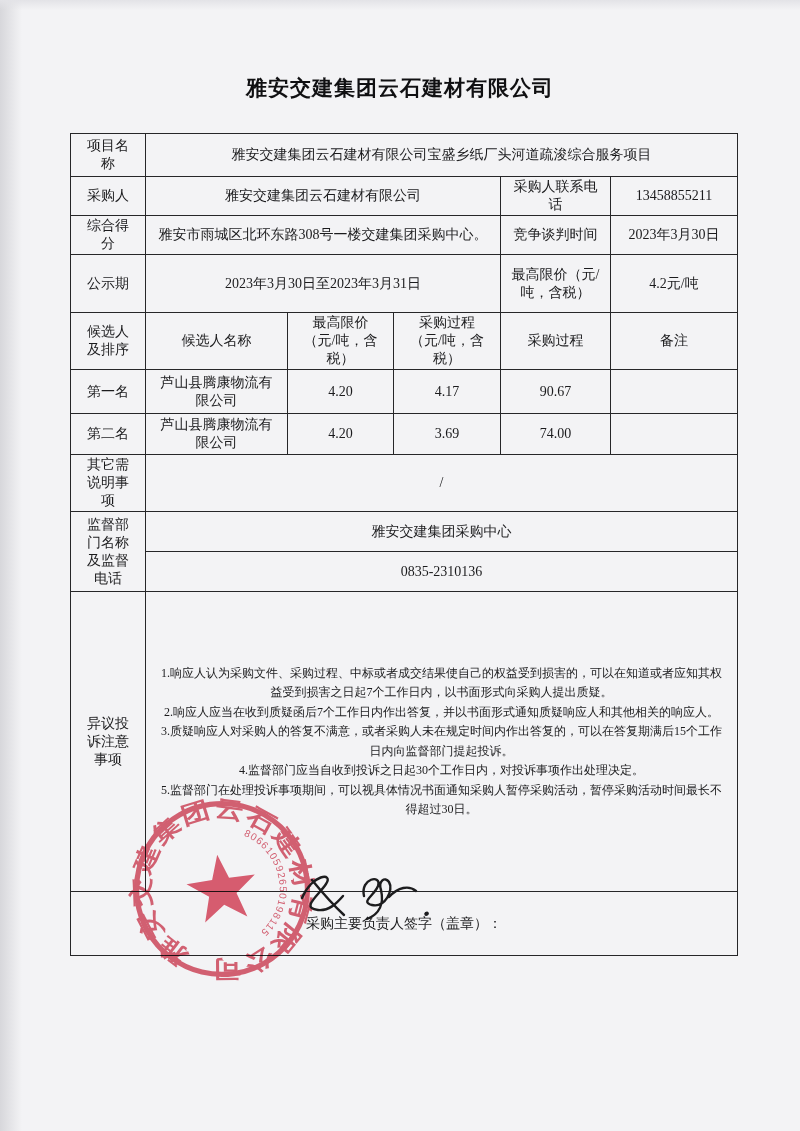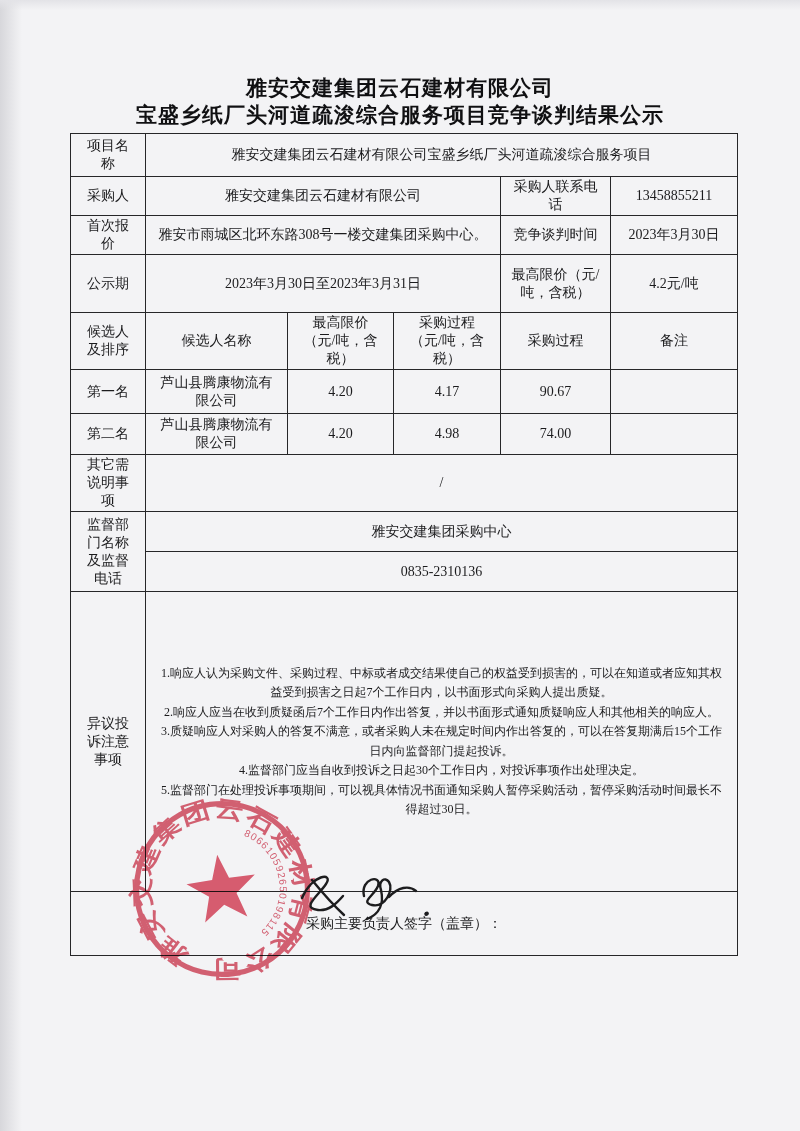--- a/index.html
+++ b/index.html
@@ -52,21 +52,20 @@
   }
 </style>
 </head>
 <body>
 
 <div class="scan-edge"></div>
 <div class="scan-edge-top"></div>
 
 <div class="titles">
   <div>雅安交建集团云石建材有限公司</div>
-  <div>宝盛乡纸厂头河道疏浚综合服务项目竞争谈判结果公示</div>
 </div>
 
 <table class="doc">
   <colgroup>
     <col style="width:75px">
       <col style="width:142px">
       <col style="width:106px">
     <col style="width:107px">
       <col style="width:110px">
       <col style="width:127px">
@@ -76,21 +75,21 @@
       <td class="lab">项目名称</td>
       <td colspan="5">雅安交建集团云石建材有限公司宝盛乡纸厂头河道疏浚综合服务项目</td>
     </tr>
     <tr style="height:38px">
       <td class="lab">采购人</td>
       <td colspan="3">雅安交建集团云石建材有限公司</td>
       <td>采购人联系电话</td>
       <td>13458855211</td>
     </tr>
     <tr style="height:39px">
-      <td class="lab">首次报价</td>
+      <td class="lab">综合得分</td>
       <td colspan="3" class="left">雅安市雨城区北环东路308号一楼交建集团采购中心。</td>
       <td>竞争谈判时间</td>
       <td>2023年3月30日</td>
     </tr>
     <tr style="height:58px">
       <td class="lab">公示期</td>
       <td colspan="3">2023年3月30日至2023年3月31日</td>
       <td>最高限价（元/吨，含税）</td>
       <td>4.2元/吨</td>
     </tr>
@@ -107,21 +106,21 @@
       <td>芦山县腾康物流有限公司</td>
       <td>4.20</td>
       <td>4.17</td>
       <td>90.67</td>
       <td></td>
     </tr>
     <tr style="height:41px">
       <td class="lab">第二名</td>
       <td>芦山县腾康物流有限公司</td>
       <td>4.20</td>
-      <td>4.98</td>
+      <td>3.69</td>
       <td>74.00</td>
       <td></td>
     </tr>
     <tr style="height:40px">
       <td class="lab">其它需说明事项</td>
       <td colspan="5">/</td>
     </tr>
     <tr style="height:40px">
       <td class="lab" rowspan="2">监督部门名称及监督电话</td>
       <td colspan="5">雅安交建集团采购中心</td>

